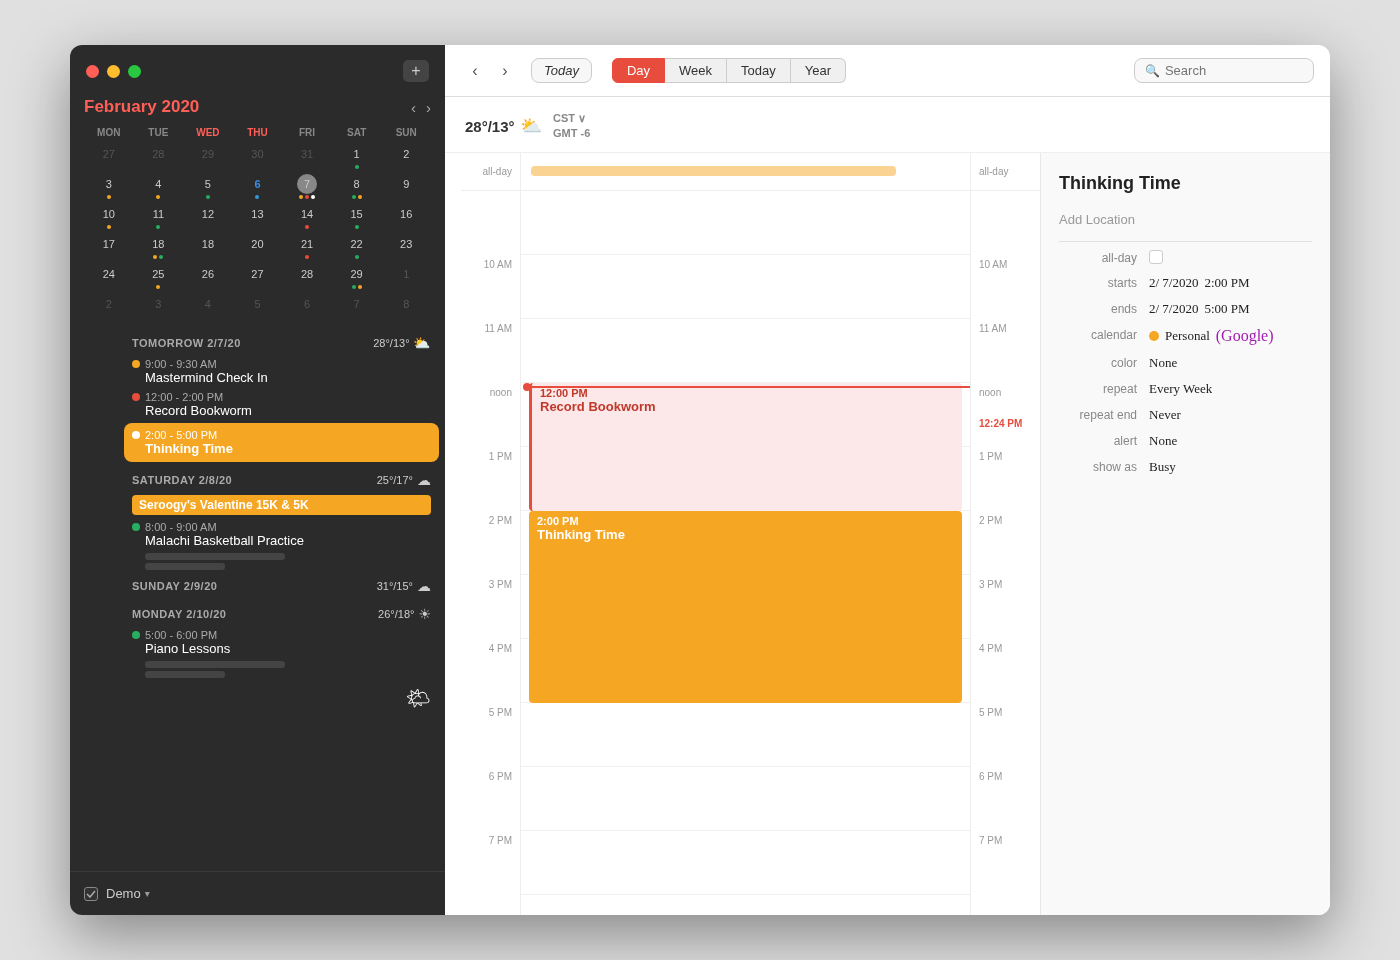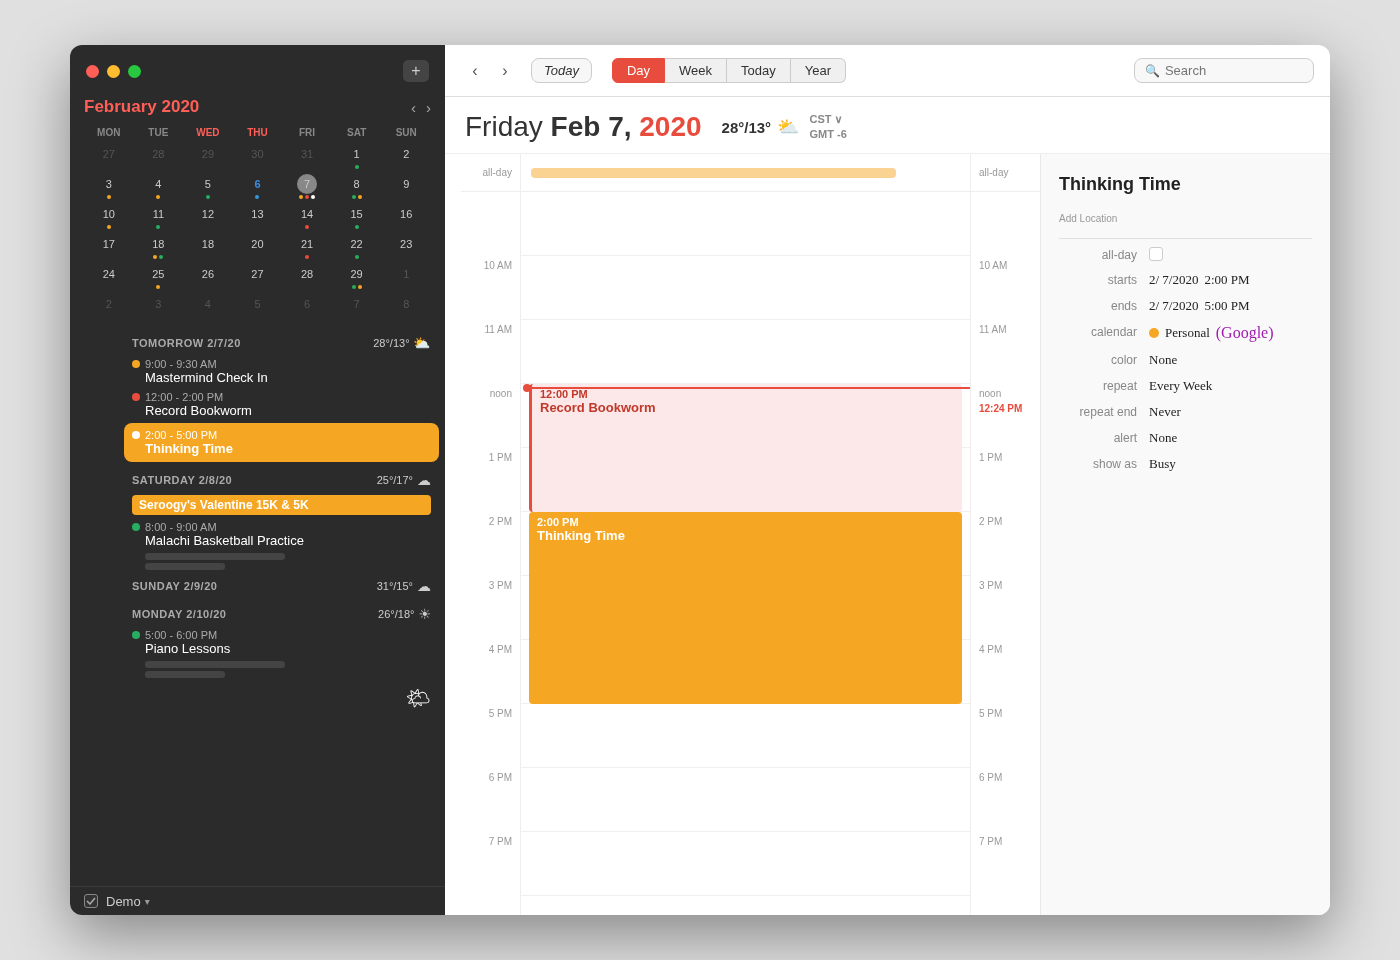--- a/index.html
+++ b/index.html
@@ -98,21 +98,21 @@
     .event-dot { width: 8px; height: 8px; border-radius: 50%; flex-shrink: 0; }
     .event-dot.white { background: #fff; border: none; }
     .event-name { font-size: 13px; color: #fff; font-weight: 400; margin-left: 13px; }
     .event-item.selected .event-name { color: #fff; font-weight: 600; }
     .all-day-event {
       background: #f5a623; border-radius: 4px;
       padding: 3px 7px; font-size: 12px; color: #fff;
       font-weight: 600; margin: 3px 0;
     }
     .sidebar-footer {
-      height: 29px; border-top: 1px solid #3a3a3a;
+      height: 44px; border-top: 1px solid #3a3a3a;
       display: flex; align-items: center; padding: 0 14px; gap: 8px;
     }
     .footer-checkbox { width: 14px; height: 14px; border: 1.5px solid #888; border-radius: 3px; background: #333; display:flex;align-items:center;justify-content:center; }
     .footer-label { font-size: 13px; color: #ccc; display: flex; align-items: center; gap: 4px; }
     .footer-label .caret { font-size: 10px; color: #999; }
 
     
     .main-area {
       flex: 1;
       background: #fff;
@@ -172,21 +172,21 @@
 
     
     .right-panel {
       width: 290px;
       border-left: 1px solid #e8e8e8;
       background: #f9f9f9;
       flex-shrink: 0;
       padding: 20px 18px;
     }
     .detail-title { font-size: 18px; font-weight: 700; color: #222; margin-bottom: 4px; }
-    .detail-add-location { font-size: 10px; color: #999; margin-bottom: 14px; margin-top: 18px; }
+    .detail-add-location { font-size: 13px; color: #999; margin-bottom: 14px; margin-top: 18px; }
     .detail-row { display: flex; align-items: flex-start; margin-bottom: 10px; }
     .detail-label { width: 90px; text-align: right; font-size: 12px; color: #888; padding-right: 12px; padding-top: 1px; flex-shrink: 0; }
     .detail-value { font-size: 13px; color: #222; display: flex; align-items: center; gap: 6px; font-family: Liberation Serif, serif; }
     .detail-checkbox { width: 14px; height: 14px; border: 1.5px solid #ccc; border-radius: 3px; background: #fff; }
     .cal-dot { width: 10px; height: 10px; border-radius: 50%; background: #f5a623; flex-shrink: 0; }
     .divider { border: none; border-top: 1px solid #e0e0e0; margin: 8px 0; }
   </style>
 </head>
 <body>
 
@@ -542,25 +542,20 @@
         <button class="view-btn">Today</button>
         <button class="view-btn">Year</button>
       </div>
       <div class="search-box">
         <span style="color:#aaa;font-size:12px">🔍</span>
         <input type="text" placeholder="Search" style="">
       </div>
     </div>
 
     <div class="date-header">
-      <div class="date-title">
-        <span>Friday</span>
-        <strong> <span>Feb 7,</span></strong>
-        <strong style="color:#e74c3c"> <span>2020</span></strong>
-      </div>
       <div class="weather-info">
         <span>28°/13°</span>
         <span style="font-size:18px">⛅</span>
         <div class="weather-sub">
           <div>CST ∨</div>
           <div>GMT -6</div>
         </div>
       </div>
     </div>
 
@@ -618,21 +613,21 @@
         </div>
       </div>
 
       <div style="width:70px;flex-shrink:0;border-left:1px solid #eee;display:flex;flex-direction:column;">
         <div style="height:38px;font-size:10px;color:#999;padding-left:8px;display:flex;align-items:center;border-bottom:1px solid #eee">all-day</div>
         <div style="height:64px;font-size:10px;color:#999;padding-left:8px;padding-top:4px"></div>
         <div style="height:64px;font-size:10px;color:#999;padding-left:8px;padding-top:4px">10 AM</div>
         <div style="height:64px;font-size:10px;color:#999;padding-left:8px;padding-top:4px">11 AM</div>
         <div style="height:64px;font-size:10px;color:#999;padding-left:8px;padding-top:4px;display:flex;flex-direction:column;">
           <span>noon</span>
-          <span style="color:#e74c3c;font-size:10px;font-weight:600;margin-top:4px">12:24 PM</span>
+          <span style="color:#e74c3c;font-size:10px;font-weight:600;margin-top:20px">12:24 PM</span>
         </div>
         <div style="height:64px;font-size:10px;color:#999;padding-left:8px;padding-top:4px">1 PM</div>
         <div style="height:64px;font-size:10px;color:#999;padding-left:8px;padding-top:4px">2 PM</div>
         <div style="height:64px;font-size:10px;color:#999;padding-left:8px;padding-top:4px">3 PM</div>
         <div style="height:64px;font-size:10px;color:#999;padding-left:8px;padding-top:4px">4 PM</div>
         <div style="height:64px;font-size:10px;color:#999;padding-left:8px;padding-top:4px">5 PM</div>
         <div style="height:64px;font-size:10px;color:#999;padding-left:8px;padding-top:4px">6 PM</div>
         <div style="height:64px;font-size:10px;color:#999;padding-left:8px;padding-top:4px">7 PM</div>
       </div>
 

